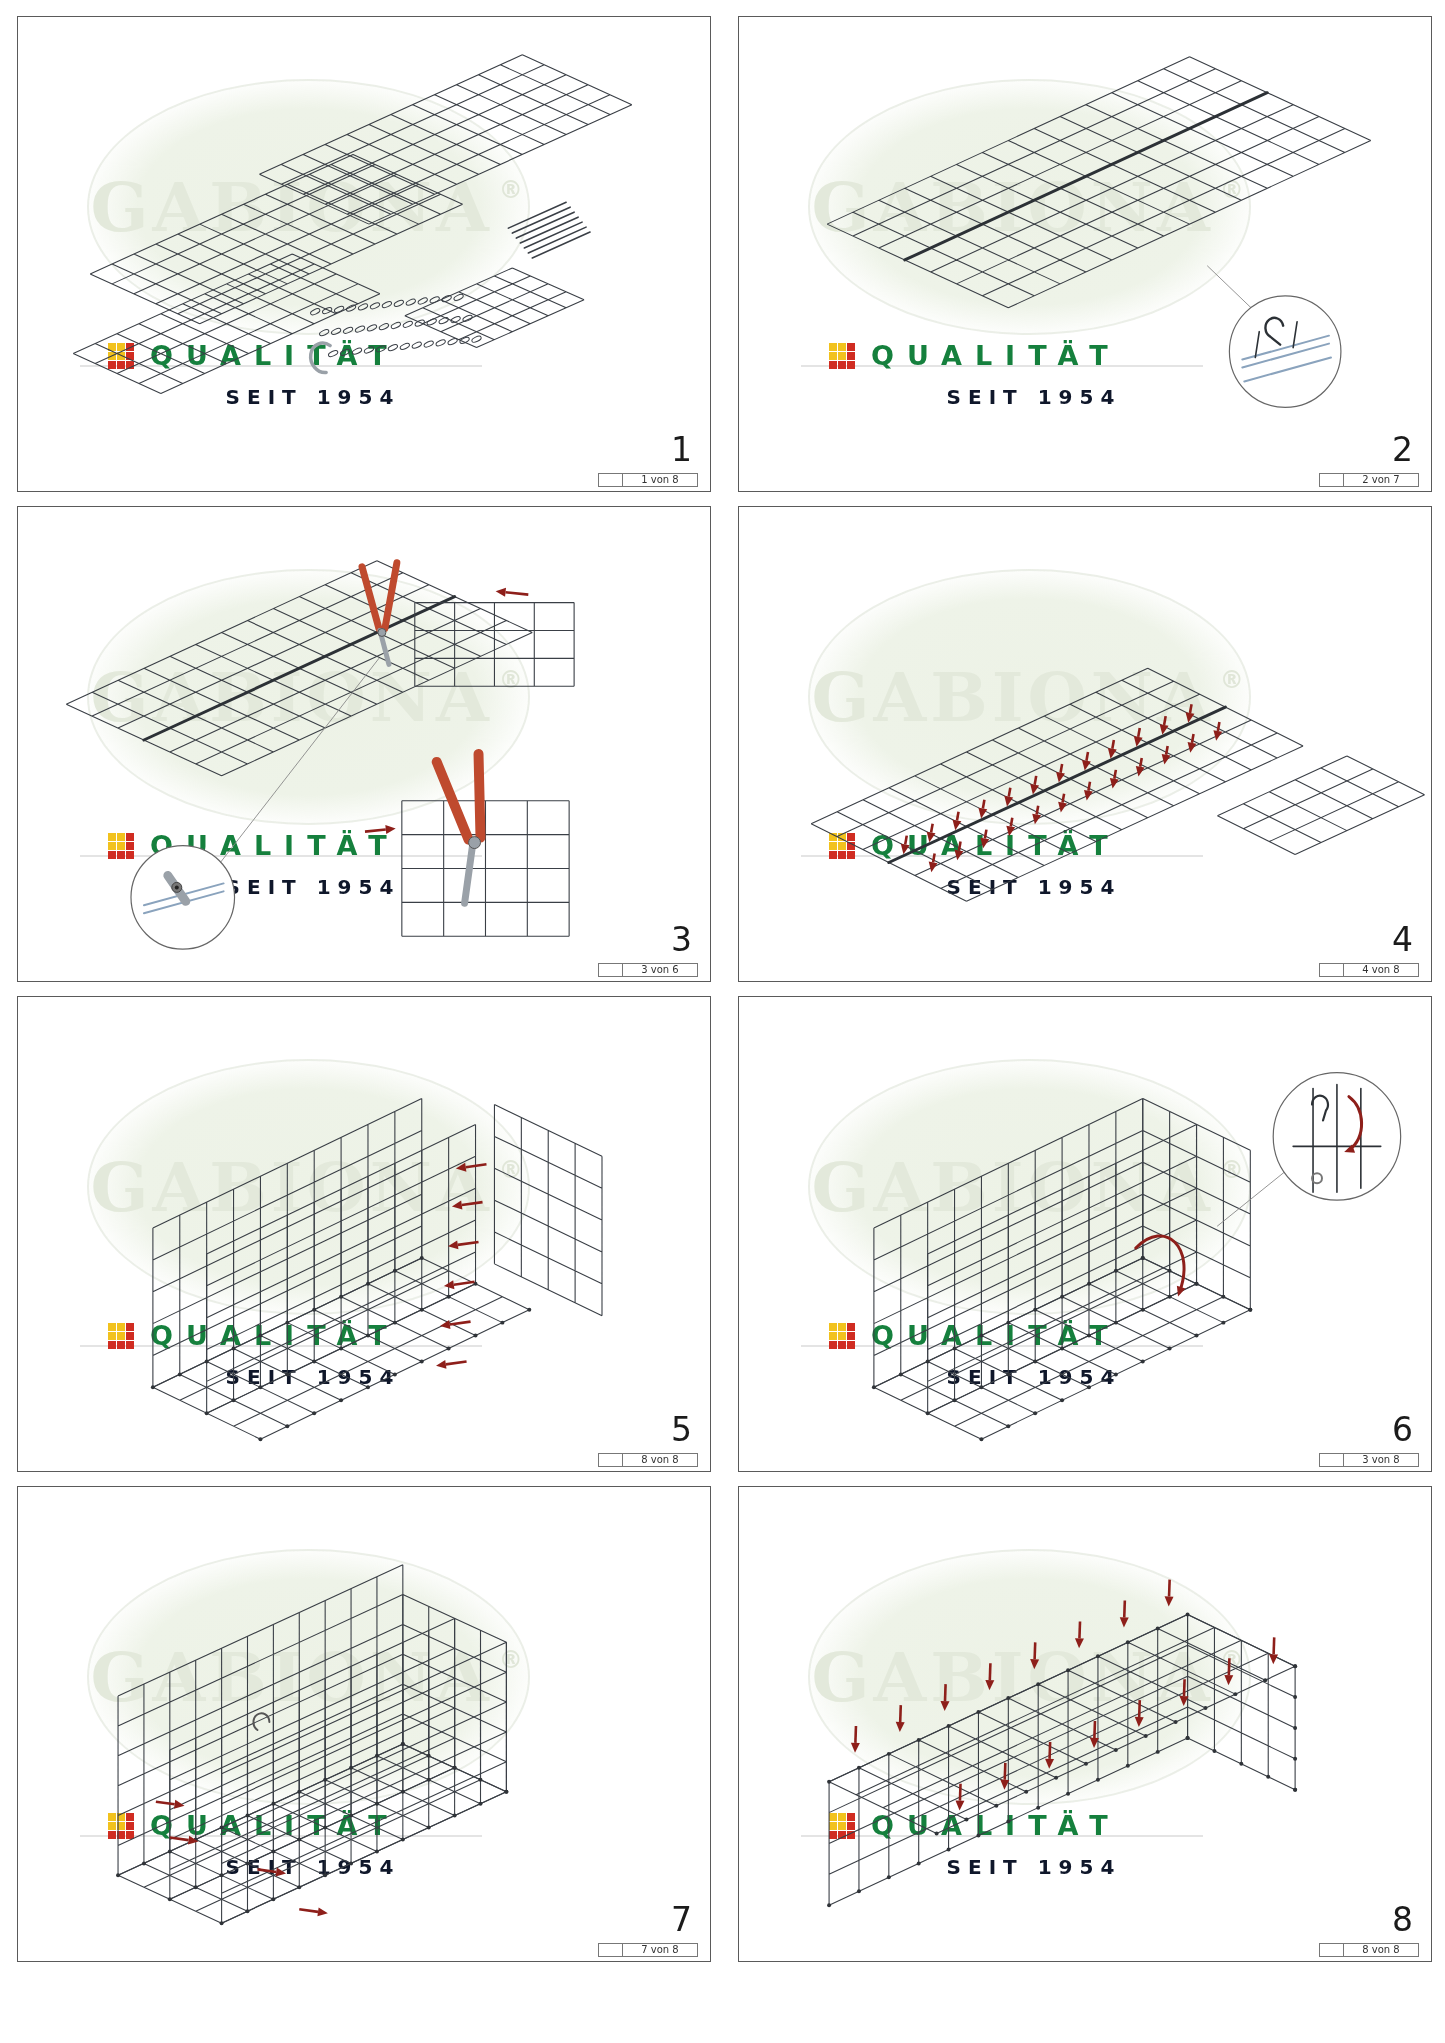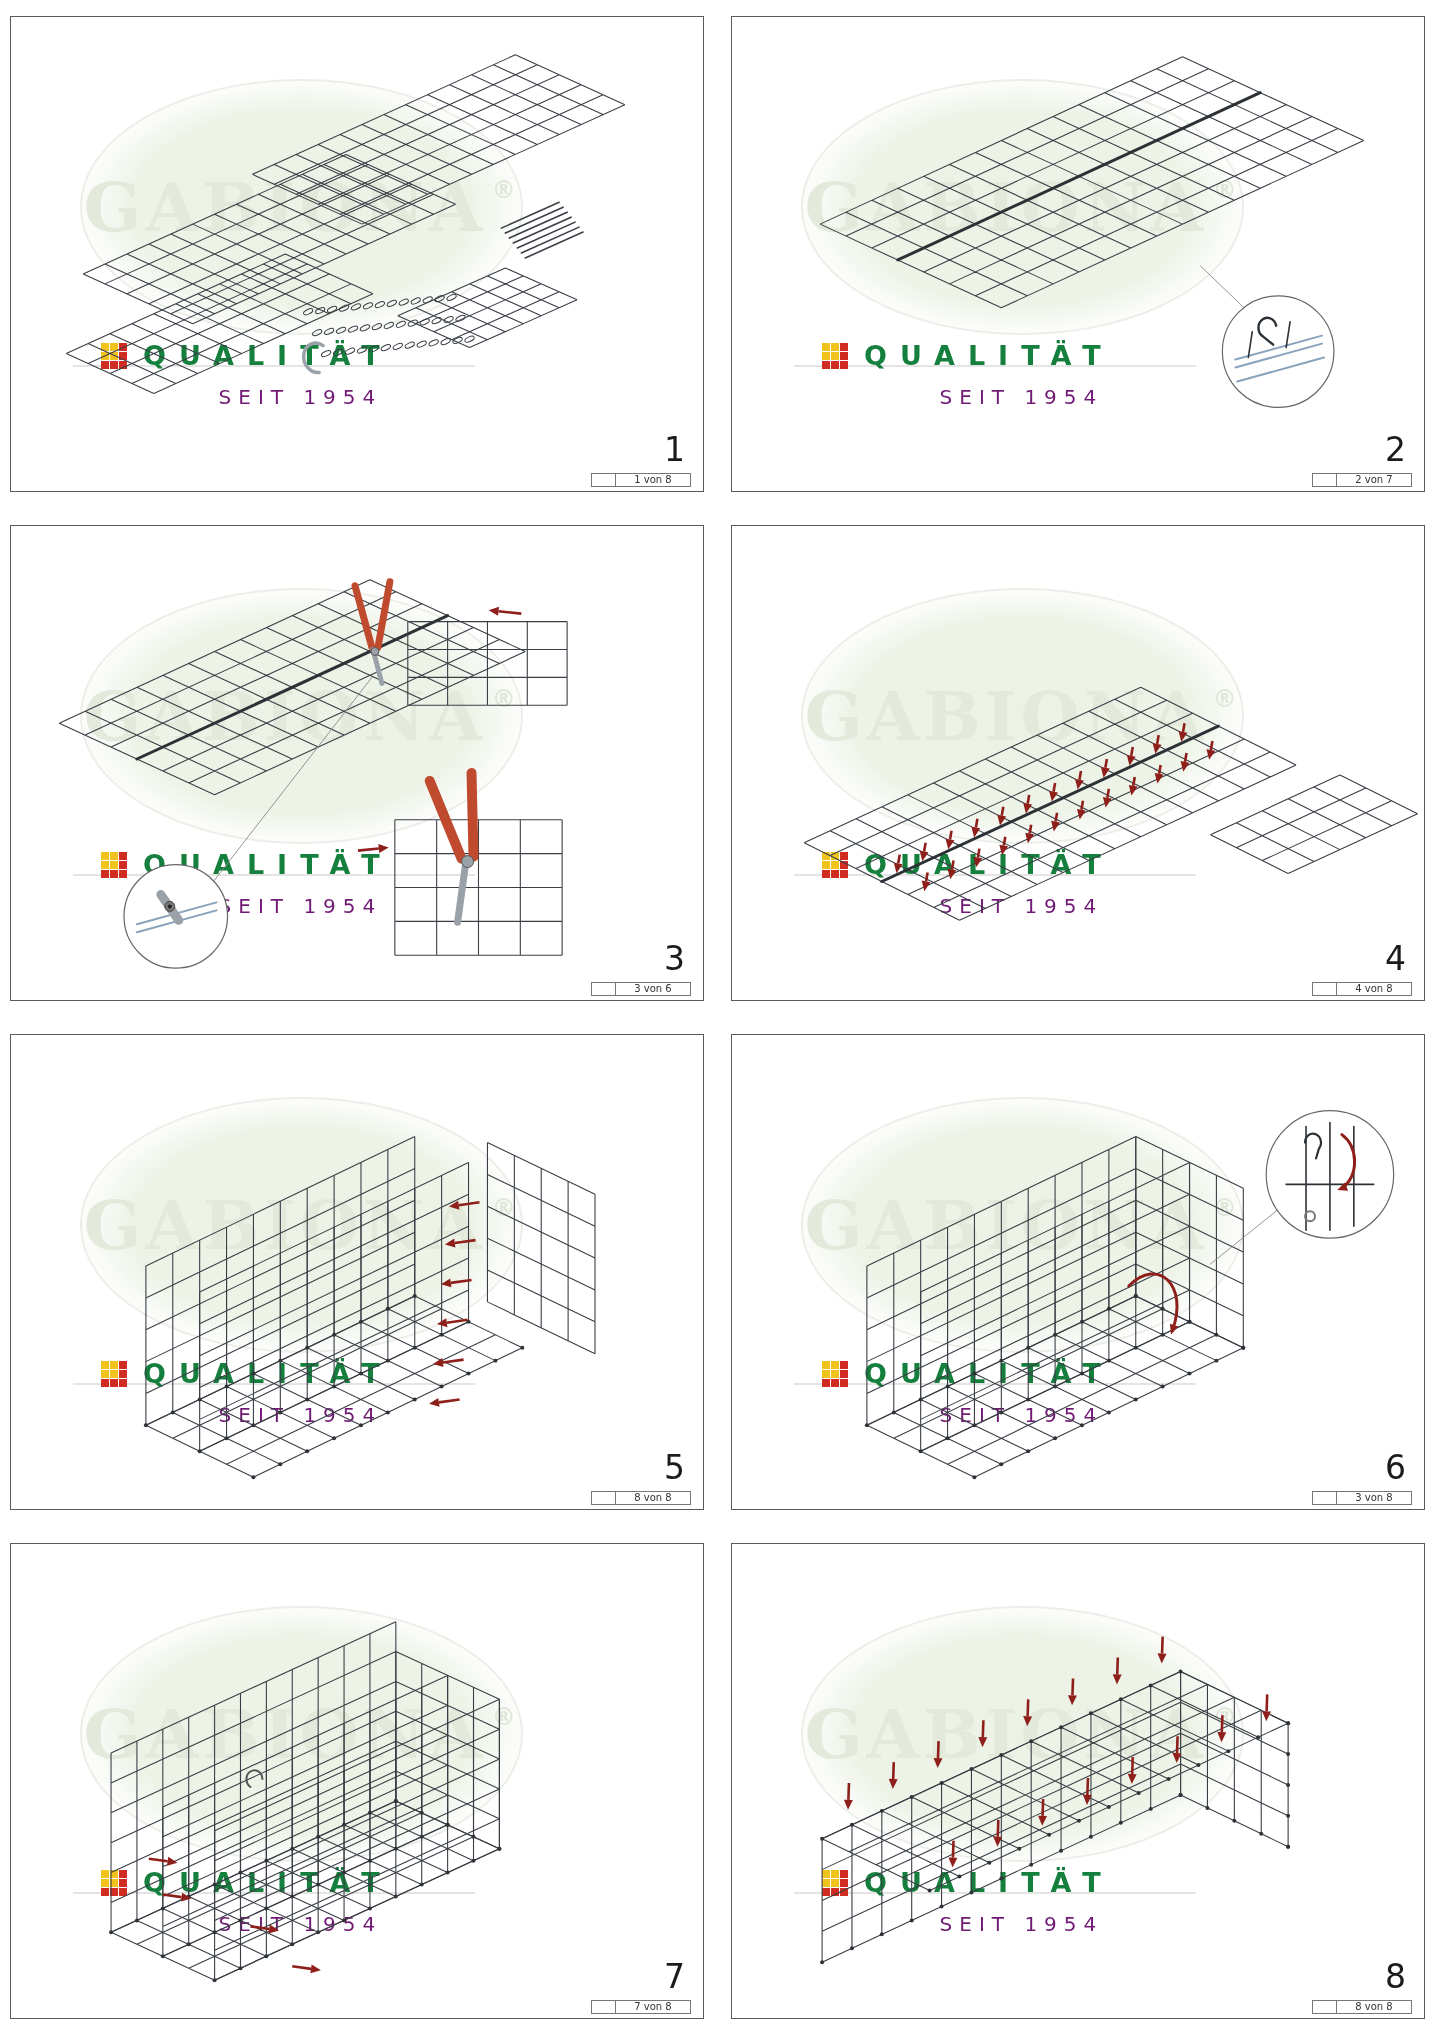--- a/index.html
+++ b/index.html
@@ -1,34 +1,34 @@
 <!DOCTYPE html>
 <html style="--mesh: #3a3f46; --seam: #2c3136; --arrow: #8e1f1a; --plier_handle: #bf4a2e; --metal: #9aa1a8; --detail_wire: #8aa3bd; --logo_yellow: #f2c21d; --logo_red: #d02c21;"><head>
 <meta charset="utf-8">
 <style>
   *{box-sizing:border-box;margin:0;padding:0}
   html,body{width:1445px;height:2043px;background:#fff;font-family:"DejaVu Sans","Liberation Sans",sans-serif;overflow:hidden}
-  .sheet{display:grid;grid-template-columns:694px 694px;grid-template-rows:repeat(4,476px);gap:33px 27px;padding:16px 10px 0}
+  .sheet{display:grid;grid-template-columns:694px 694px;grid-template-rows:repeat(4,476px);gap:14px 27px;padding:16px 17px 0}
   .panel{position:relative;border:1px solid #5a5a5a;background:#fff;overflow:hidden}
   .wm{position:absolute;inset:0}
   .wm-ellipse{position:absolute;left:10%;top:13%;width:64%;height:54%;border-radius:50%;
     background:radial-gradient(ellipse at center,#edf2e6 0%,#eef3e8 55%,rgba(255,255,255,0) 74%);
     border:2px solid rgba(196,206,184,.30);
     display:flex;align-items:center;justify-content:center;
     color:#e3e9db;font-weight:700;font-size:68px;letter-spacing:4px;
     font-family:"DejaVu Serif","Liberation Serif",serif;white-space:nowrap}
   .wm-reg{font-size:24px;margin:-34px 0 0 6px;color:#e0e6d8;font-family:"DejaVu Sans","Liberation Sans",sans-serif}
   .wm-rule{position:absolute;left:9%;top:73.4%;width:58%;height:2px;background:#e4e4e4}
   .wm-row{position:absolute;left:13%;top:68.2%;display:flex;align-items:center;gap:16px}
   .wm-logo{display:grid;grid-template-columns:repeat(3,8px);grid-auto-rows:8px;gap:1px}
   .wm-logo i{display:block}
   .wm-logo .y{background:var(--logo_yellow,#f2c21d)}
   .wm-logo .r{background:var(--logo_red,#d02c21)}
   .wm-q{font-size:27px;letter-spacing:13px;color:#15803d;font-weight:600}
-  .wm-seit{position:absolute;left:30%;top:77.6%;font-size:20px;letter-spacing:7px;color:#701a75;font-weight:400;text-shadow:1px 1px 0 #fff}
+  .wm-seit{position:absolute;left:30%;top:77.6%;font-size:20px;letter-spacing:7px;color:#0f172a;font-weight:700;text-shadow:1px 1px 0 #fff}
   .art{position:absolute;inset:0;width:100%;height:100%}
   .num{position:absolute;right:18px;bottom:22px;font-size:33px;color:#1b1b1b}
   .pagebox{position:absolute;right:12px;bottom:4px;width:100px;height:14px;border:1px solid #777;display:flex;background:#fff}
   .pb-a{width:24px;border-right:1px solid #777}
   .pb-b{flex:1;font-size:10px;color:#333;text-align:center;line-height:12px}
 </style>
 </head>
 <body>
 
 <div class="sheet">

